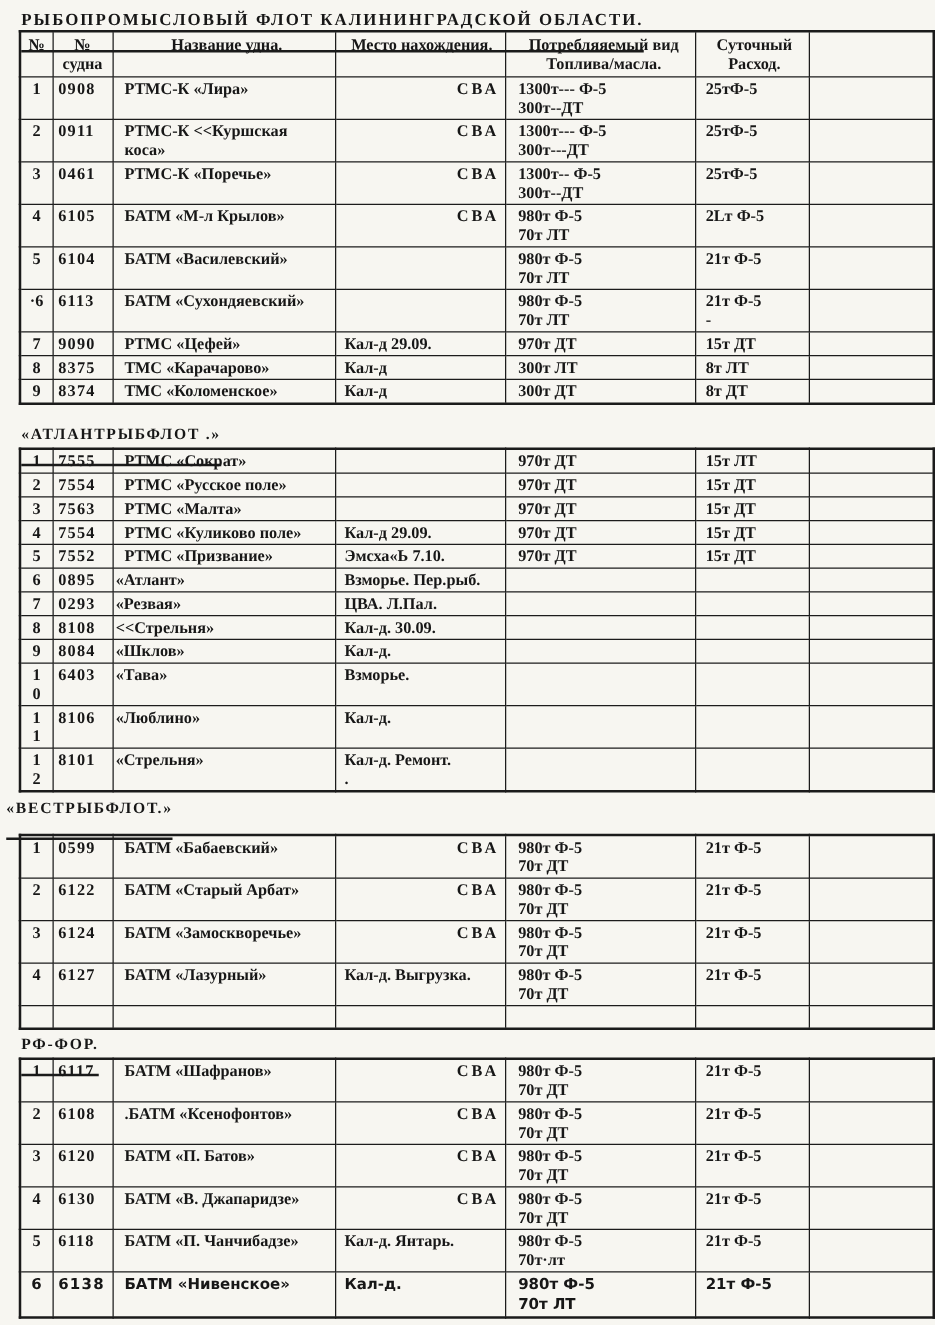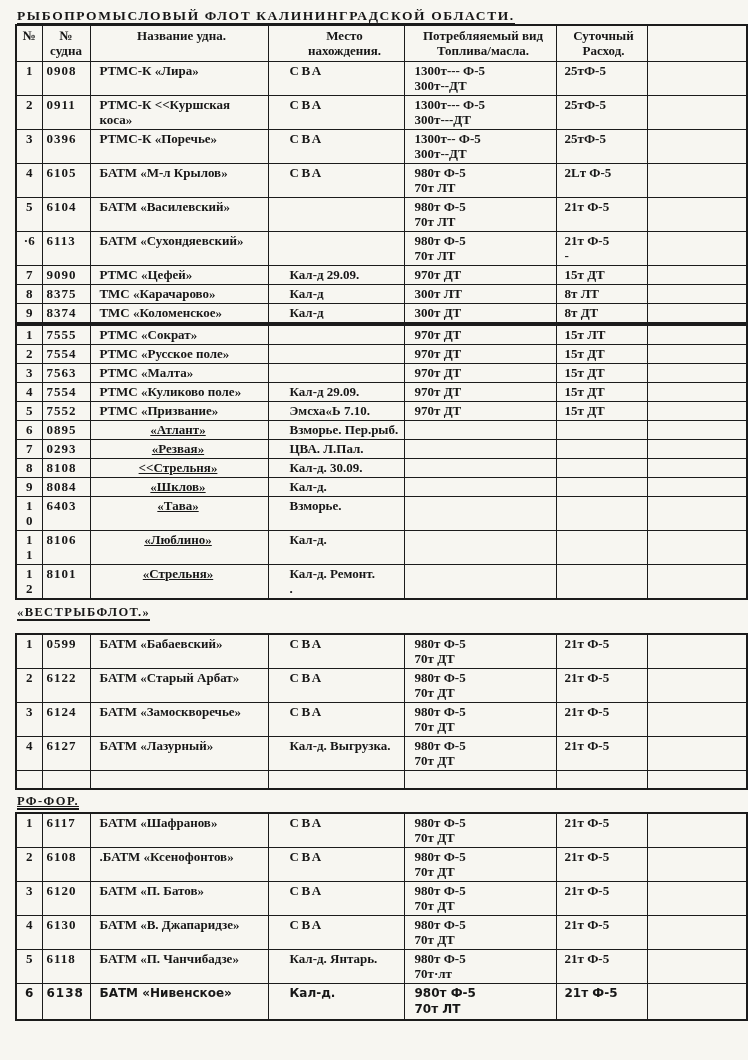--- a/index.html
+++ b/index.html
@@ -10,53 +10,53 @@
     color:#171717;
     overflow:hidden;
   }
   .sheet{position:relative;width:748px;height:1060px;padding-top:6px;box-sizing:border-box;}
   h1{
     margin:2px 0 0 17px;
     font-size:13.5px;font-weight:700;letter-spacing:1.6px;
     white-space:nowrap;
   }
   h1 span, h2 span{
-    border-bottom:2.2px solid #1b1b1b;padding-bottom:0;
+    border-bottom:2.2px solid #1b1b1b;padding-bottom:17px;
   }
   h2{
     margin:0 0 0 17px;
     font-size:12.5px;font-weight:700;letter-spacing:1.4px;
     white-space:nowrap;
   }
   .sec-0 h2{margin:15px 0 4px 17px;}
   .sec-1 h2{margin:16px 0 3px 17px;}
-  .sec-2 h2{margin:5px 0 13px 17px;}
-  .sec-3 h2{margin:4px 0 3px 17px;text-decoration:underline;}
+  .sec-2 h2{margin:5px 0 13px 5px;}
+  .sec-3 h2{margin:4px 0 3px 17px;}
   table{
     border-collapse:collapse;table-layout:fixed;
     margin-left:15px;width:731px;
     border:2.4px solid #1b1b1b;
   }
   th,td{
     border:1.5px solid #1c1c1c;
     font-size:13px;font-weight:700;line-height:15px;
     padding:1px 4px 2px 4px;
     vertical-align:top;
     white-space:pre-line;
     overflow:hidden;
   }
   thead th{padding-top:2px;padding-bottom:3px;}
   .c0{text-align:center;padding-left:1px;padding-right:1px;}
   .c1{text-align:left;letter-spacing:1px;}
   .c2{padding-left:9px;}
-  .c3{padding-left:21px;}
+  .c3{padding-left:7px;}
   .c4{padding-left:10px;}
   .c5{padding-left:8px;}
-  .center{text-align:center;padding-left:2px;text-decoration:underline;}
-  .spaced{letter-spacing:2.5px;}
+  .center{padding-left:2px;}
+  .spaced{letter-spacing:2.5px;text-align:right;}
   .empty-row td{height:14px;}
   .alt-font td{font-family:"DejaVu Sans","Liberation Sans",sans-serif;font-size:12px;font-weight:600;line-height:16px;}
   th.c0,th.c1{text-align:center;letter-spacing:0;}
 </style>
 </head>
 <body>
 
 <div class="sheet">
 
   <h1><span>РЫБОПРОМЫСЛОВЫЙ  ФЛОТ КАЛИНИНГРАДСКОЙ  ОБЛАСТИ.</span></h1>
@@ -103,21 +103,21 @@
             <td class="c2">РТМС-К &lt;&lt;Куршская
 коса»</td>
             <td class="c3 spaced">СВА</td>
             <td class="c4">1300т--- Ф-5
 300т---ДТ</td>
             <td class="c5">25тФ-5</td>
             <td class="c6"></td>
           </tr>
           <tr>
             <td class="c0">3</td>
-            <td class="c1">0396</td>
+            <td class="c1">0461</td>
             <td class="c2">РТМС-К «Поречье»</td>
             <td class="c3 spaced">СВА</td>
             <td class="c4">1300т-- Ф-5
 300т--ДТ</td>
             <td class="c5">25тФ-5</td>
             <td class="c6"></td>
           </tr>
           <tr>
             <td class="c0">4</td>
             <td class="c1">6105</td>
@@ -174,20 +174,21 @@
             <td class="c3">Кал-д</td>
             <td class="c4">300т  ДТ</td>
             <td class="c5">8т  ДТ</td>
             <td class="c6"></td>
           </tr>
         </tbody>
     </table>
   </section>
 
   <section class="sec-1">
+    <h2><span>«АТЛАНТРЫБФЛОТ .»</span></h2>
     <table>
       <colgroup>
         <col style="width:26px">
           <col style="width:48px">
           <col style="width:178px">
         <col style="width:136px">
           <col style="width:152px">
           <col style="width:91px">
           <col style="width:100px">
       </colgroup>

